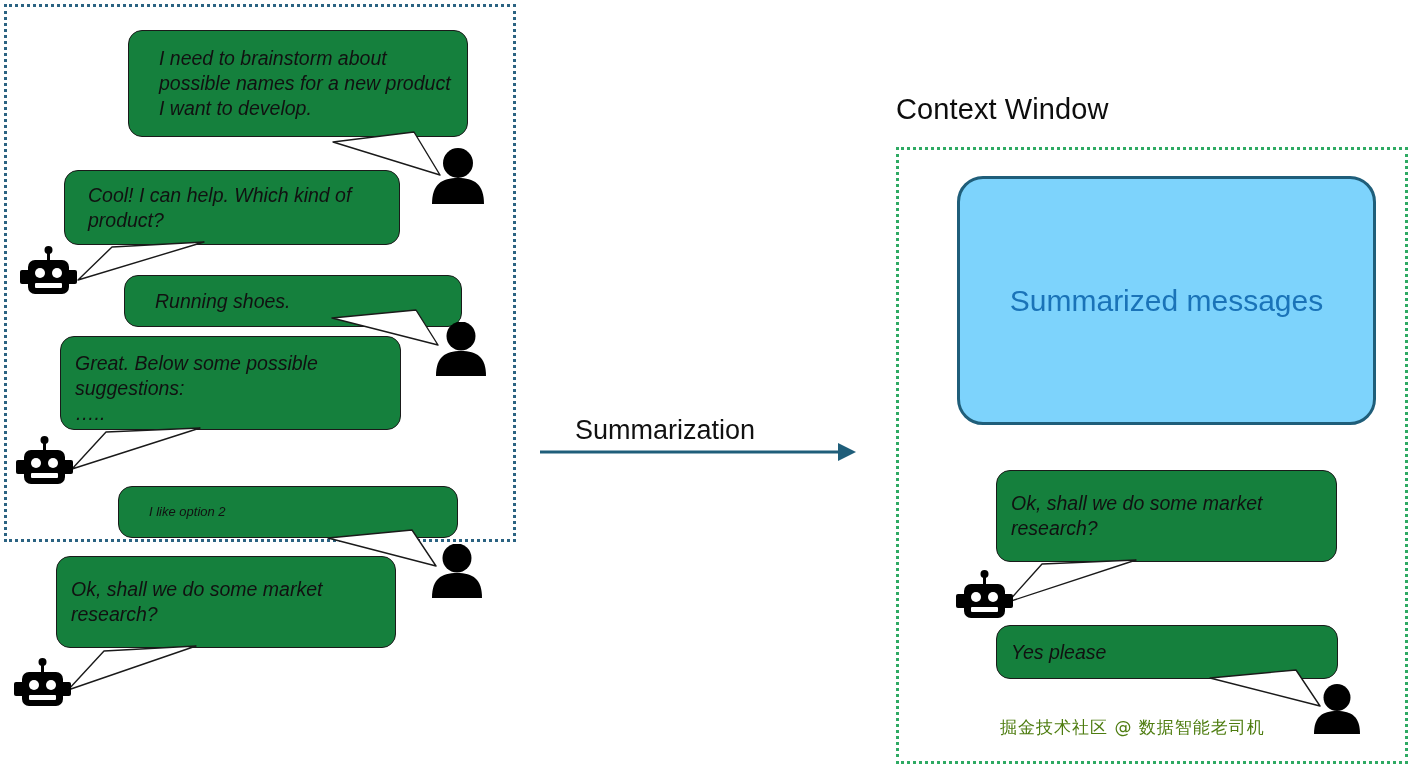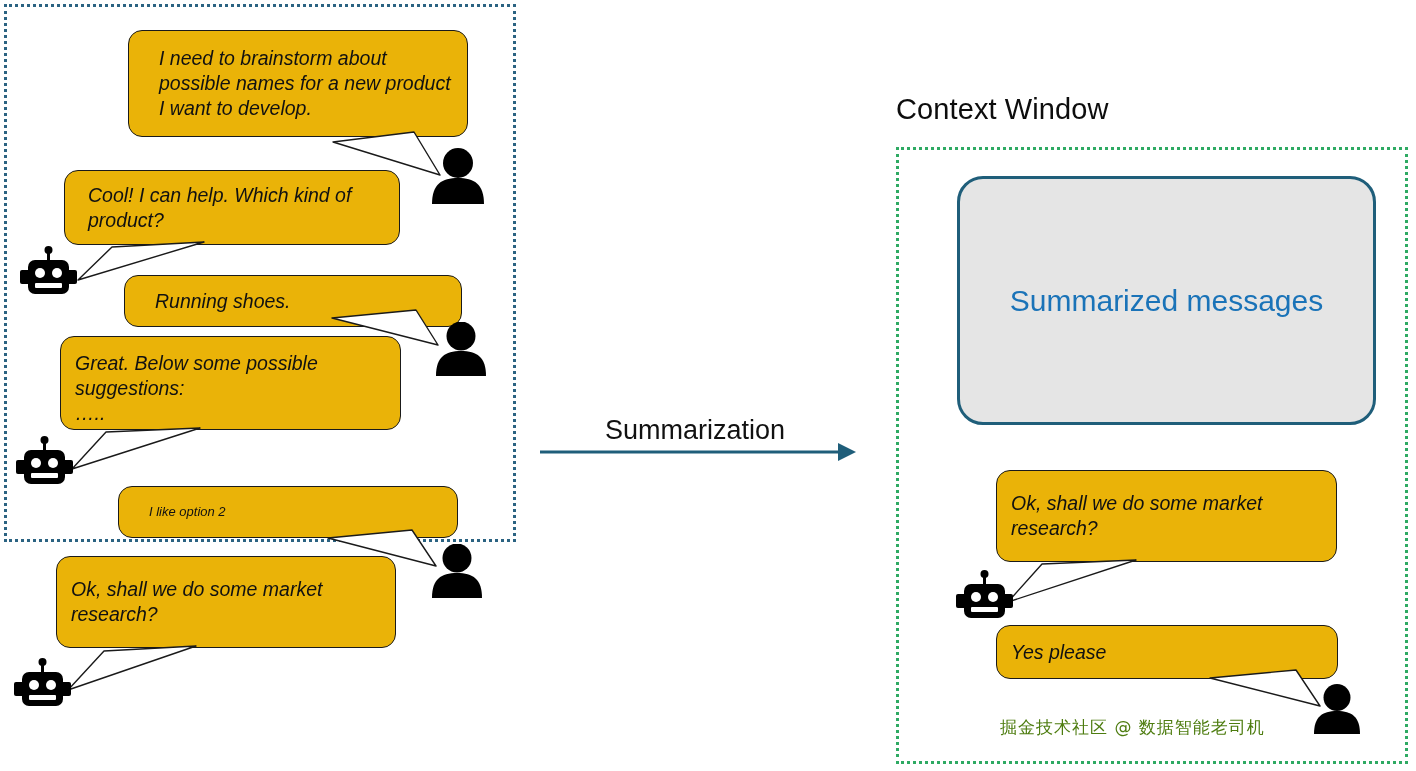--- a/index.html
+++ b/index.html
@@ -9,46 +9,46 @@
   .panel{position:absolute;box-sizing:border-box;background:transparent;}
   .panel-left{left:4px;top:4px;width:512px;height:538px;
      border:3px dotted #2b6382;}
   .panel-right{left:896px;top:147px;width:512px;height:617px;
      border:3px dotted #2eaa63;}
 
   .ctx-title{position:absolute;left:896px;top:93px;width:512px;
      text-align:left;font-size:29px;color:#0d0d0d;letter-spacing:.1px;}
 
   
-  .bub{position:absolute;box-sizing:border-box;background:#eab308;
+  .bub{position:absolute;box-sizing:border-box;background:#15803d;
        border:1.4px solid #1a1a1a;border-radius:14px;
        font-style:italic;color:#111;line-height:1.28;
        display:flex;align-items:center;}
   .bub .txt{display:block;width:100%;}
   .bub.pad-r{padding:10px 16px 10px 30px;}
   .bub.pad-l{padding:10px 16px 10px 14px;}
 
   
   .tail{position:absolute;overflow:visible;pointer-events:none;}
   .tail path{fill:#ffffff;stroke:#1a1a1a;stroke-width:1.4;
              stroke-linejoin:round;}
 
   
   .avatar{position:absolute;}
   .avatar svg{display:block;}
 
   
   .sum-box{position:absolute;left:957px;top:176px;width:419px;height:249px;
      box-sizing:border-box;border:3px solid #1f5e7a;border-radius:26px;
-     background:#e5e5e5;display:flex;align-items:center;justify-content:center;}
+     background:#7dd3fc;display:flex;align-items:center;justify-content:center;}
   .sum-text{font-size:30px;color:#1a73b8;white-space:nowrap;}
 
   
   .arrow-label{position:absolute;left:575px;top:415px;width:240px;
-     text-align:center;font-size:27px;color:#111;}
+     text-align:left;font-size:27px;color:#111;}
   .arrow-svg{position:absolute;left:540px;top:440px;}
 
   
   .watermark{position:absolute;left:1000px;top:716px;font-size:17px;
      color:#4d7c0f;white-space:nowrap;letter-spacing:1px;
      font-family:"DejaVu Sans",sans-serif;}
 </style>
 </head>
 <body>
 

